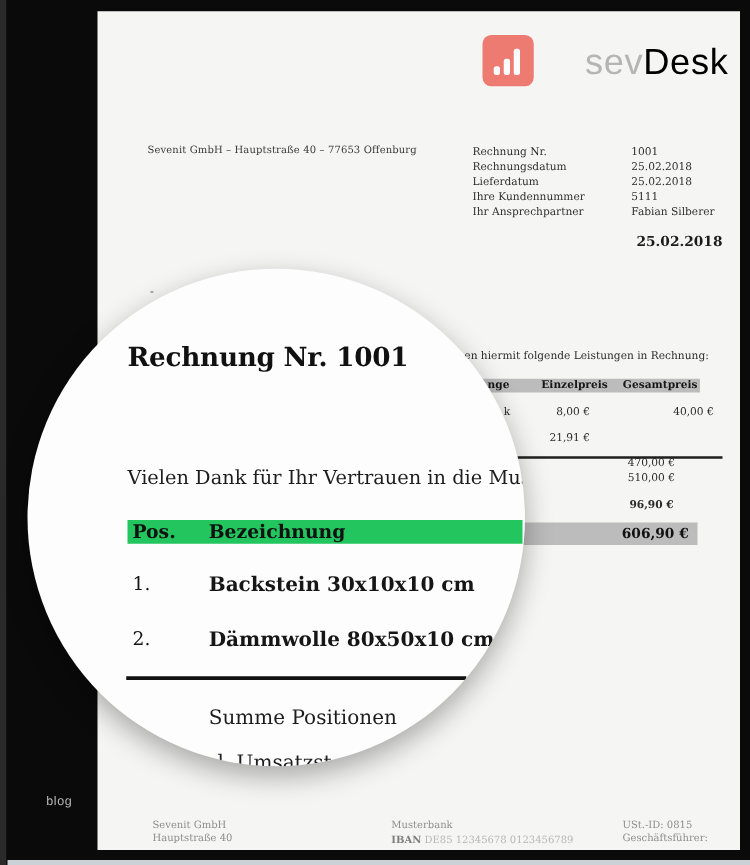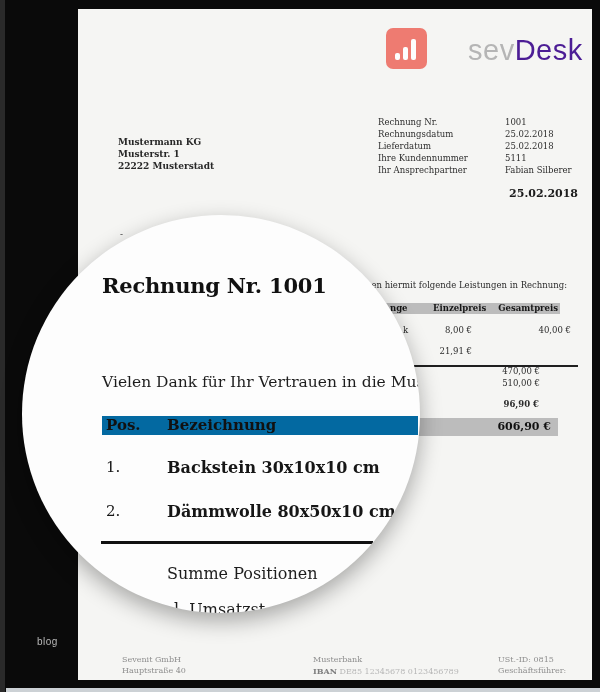--- a/index.html
+++ b/index.html
@@ -13,21 +13,21 @@
   
   .page{left:78px;top:9px;width:514px;height:671px;background:#f5f5f3;overflow:hidden;}
   
   .logo-icon{left:308px;top:19px;width:41px;height:41px;background:#ee7b71;border-radius:7px;}
   .logo-icon .bar{position:absolute;background:#fdfdfd;width:5px;border-radius:2px;bottom:9px;}
   .logo-icon .b1{left:9px;height:7px;}
   .logo-icon .b2{left:17px;height:13px;}
   .logo-icon .b3{left:25px;height:21px;}
   .logo-text{left:358px;top:26px;font-family:"Liberation Sans",sans-serif;font-size:29px;letter-spacing:.5px;line-height:30px;}
   .logo-sev{color:#b5b5b5;margin-left:32px;}
-  .logo-desk{color:#4c1d95;}
+  .logo-desk{color:#000000;}
   
   .sender{left:40px;top:106px;font-size:8px;color:#3a3a3a;letter-spacing:.1px;}
   .recipient{left:40px;top:127px;font-size:9px;color:#272727;line-height:12px;font-weight:700;}
   .meta{left:300px;top:107px;font-size:8.5px;color:#2e2e2e;line-height:12px;}
   .meta-row{display:flex;width:204px;}
   .meta-label{width:127px;}
   .meta-value{flex:1;}
   .date{left:380px;top:178px;width:120px;text-align:right;font-size:11px;font-weight:700;color:#1c1c1c;}
   .fold-dash{left:42px;top:220px;font-size:9px;color:#444;}
   
@@ -48,21 +48,21 @@
   .fcol1{left:44px;}
   .fcol2{left:235px;}
   .fcol3{left:420px;}
   .iban-label{color:#7e7e7e;font-weight:700;}
   .iban-value{color:#b7b7b7;}
   
   .circle{left:22px;top:215px;width:398px;height:398px;border-radius:50%;background:#fdfdfd;overflow:hidden;box-shadow:0 8px 22px rgba(0,0,0,.32);}
   .circle .abs{white-space:nowrap;}
   .m-title{left:80px;top:58px;font-size:21px;font-weight:700;color:#111;letter-spacing:-.2px;}
   .m-thanks{left:80px;top:158px;font-size:15.5px;color:#1d1d1d;}
-  .m-bar{left:80px;top:201px;width:316px;height:19px;background:#0369a1;}
+  .m-bar{left:80px;top:201px;width:316px;height:19px;background:#22c55e;}
   .m-bar span{position:absolute;top:0;line-height:19px;font-size:15px;font-weight:700;color:#111;}
   .m-pos{left:4px;}
   .m-bez{left:65px;}
   .m-item{color:#161616;}
   .m-item .num{position:absolute;left:84px;font-size:15px;}
   .m-item .nm{position:absolute;left:145px;font-size:16px;font-weight:700;}
   .m-i1{top:243px;}
   .m-i2{top:287px;}
   .m-line{left:79px;top:326px;width:272px;height:3px;background:#111;}
   .m-summe{left:145px;top:349px;font-size:16px;color:#1d1d1d;}
@@ -77,25 +77,21 @@
 
   <div class="abs page">
 
     <div class="abs logo-icon">
       <span class="bar b1"></span>
       <span class="bar b2"></span>
       <span class="bar b3"></span>
     </div>
     <div class="abs logo-text"><span class="logo-sev">sev</span><span class="logo-desk">Desk</span></div>
 
-    <div class="abs recipient">
-      <div>Mustermann KG</div>
-      <div>Musterstr. 1</div>
-      <div>22222 Musterstadt</div>
-    </div>
+    <div class="abs sender">Sevenit GmbH – Hauptstraße 40 – 77653 Offenburg</div>
 
     <div class="abs meta">
       <div class="meta-row">
           <span class="meta-label">Rechnung Nr.</span>
           <span class="meta-value">1001</span>
         </div>
       <div class="meta-row">
           <span class="meta-label">Rechnungsdatum</span>
           <span class="meta-value">25.02.2018</span>
         </div>

